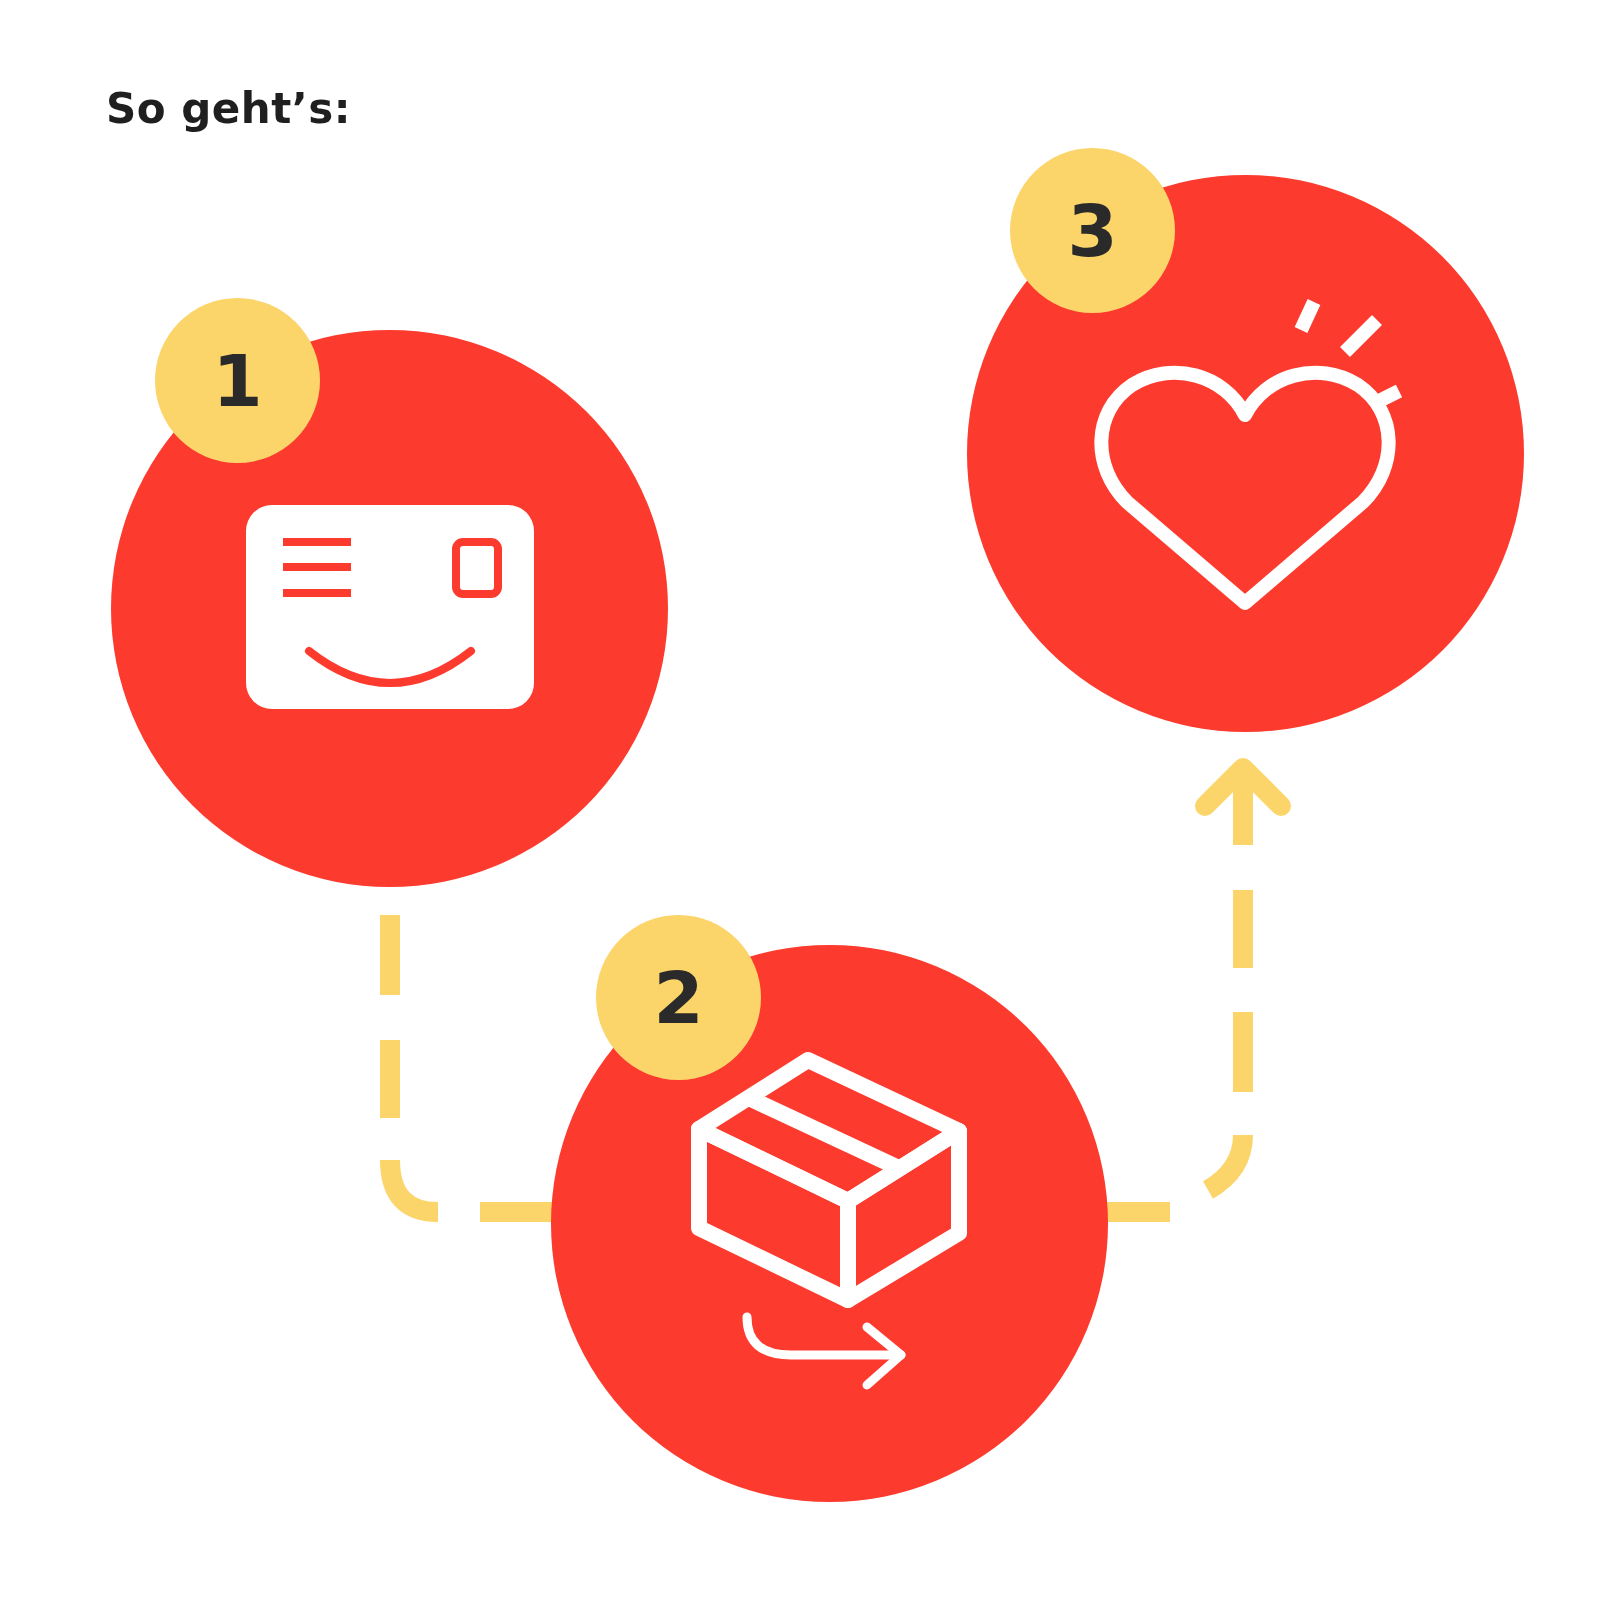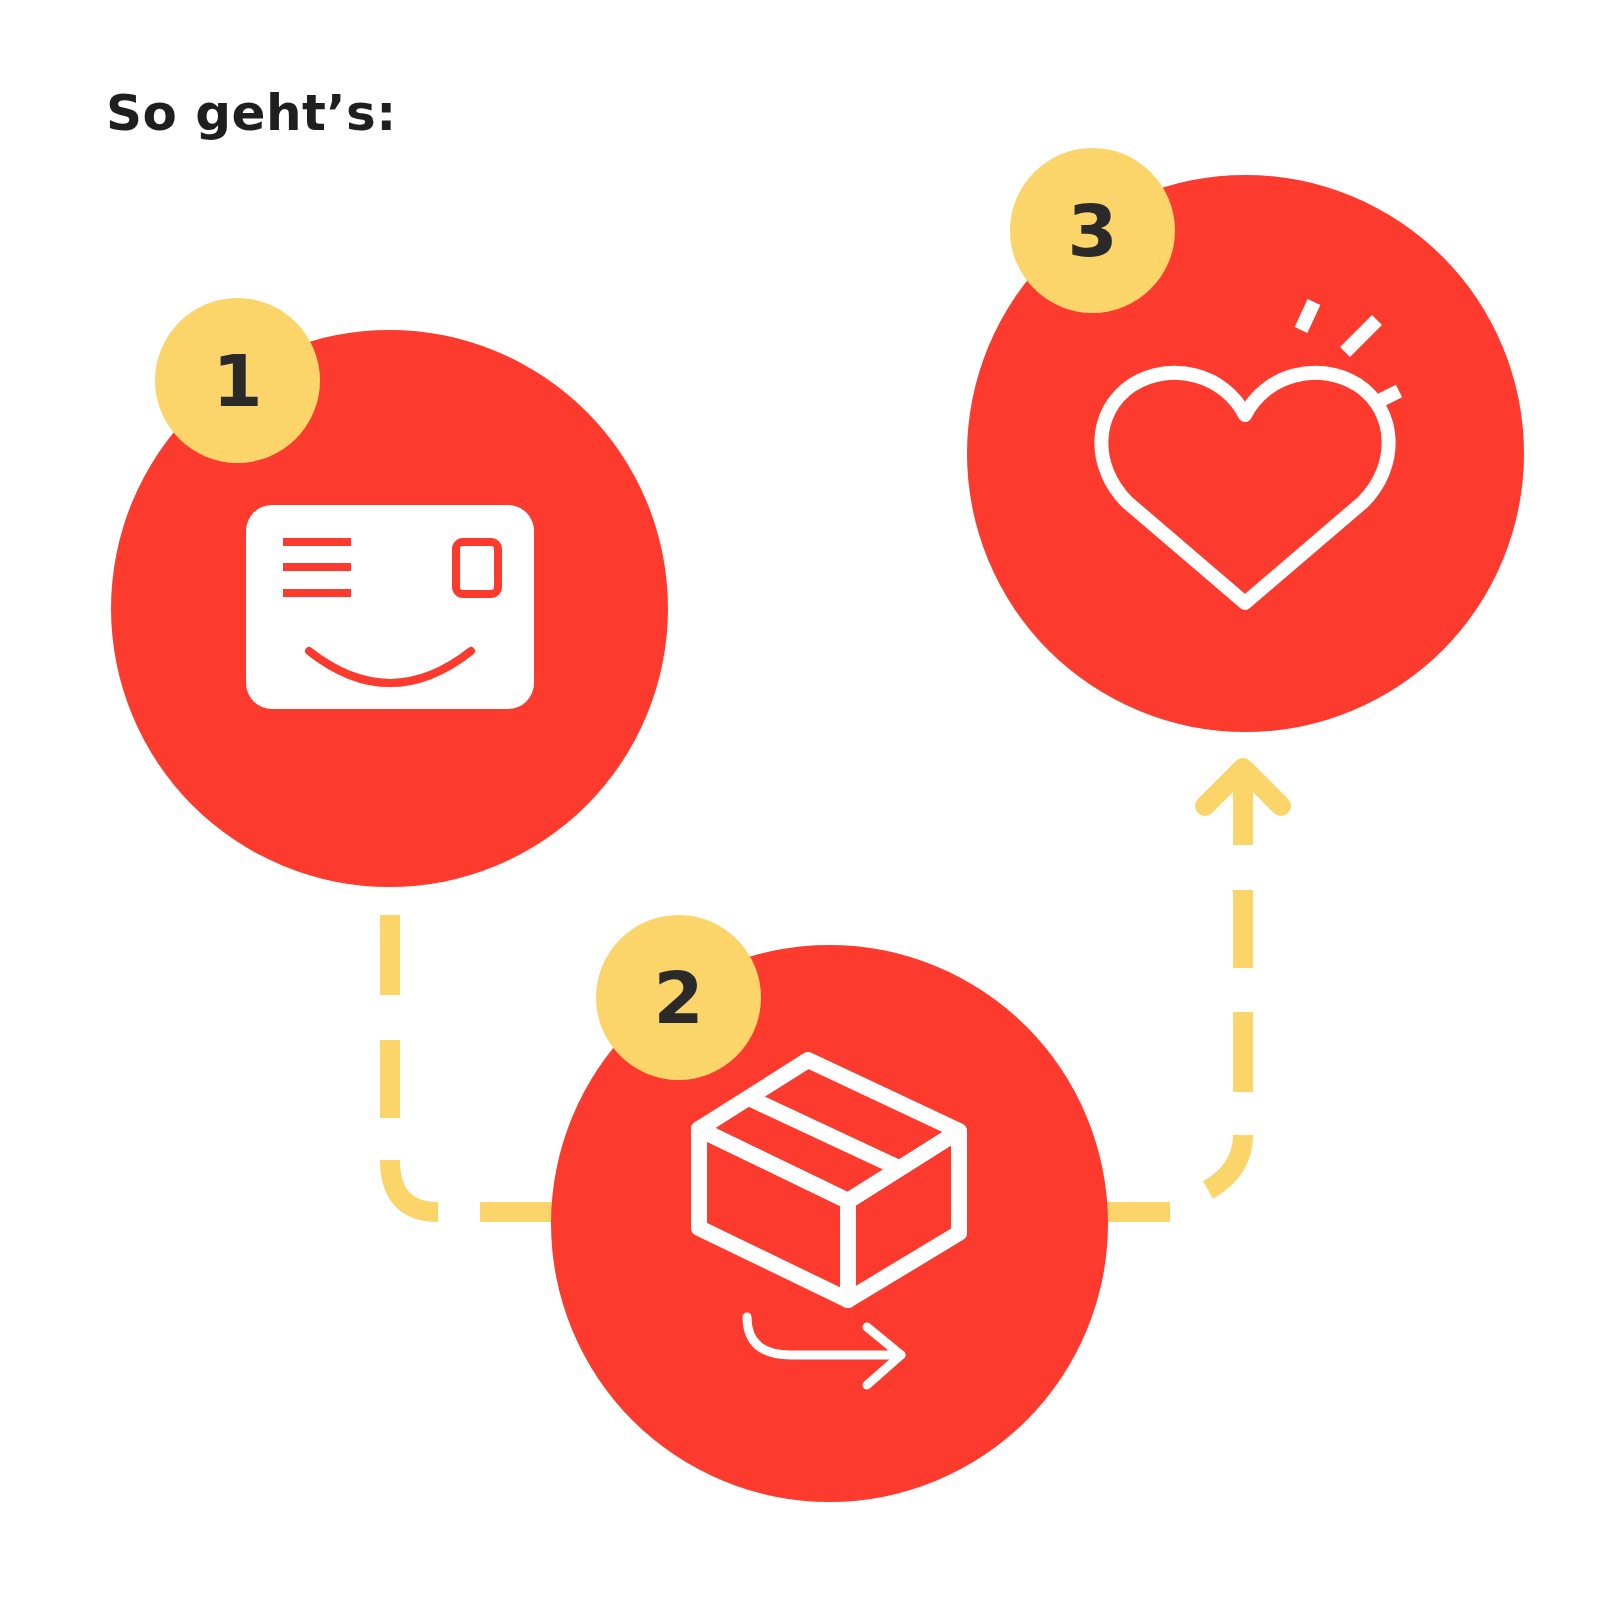--- a/index.html
+++ b/index.html
@@ -1,17 +1,17 @@
 <!DOCTYPE html>
 <html><head>
 <meta charset="utf-8">
 <style>
   html, body { margin:0; padding:0; background:#ffffff; }
   body { width:1600px; height:1600px; position:relative; overflow:hidden; font-family:"Liberation Sans", "DejaVu Sans", sans-serif; }
-  .title { position:absolute; left:106px; top:84px; font-size:50px; font-weight:bold; color:#1f1f1f; letter-spacing:0.5px; font-family:"DejaVu Sans", sans-serif; }
+  .title { position:absolute; left:106px; top:84px; font-size:42px; font-weight:bold; color:#1f1f1f; letter-spacing:0.5px; font-family:"DejaVu Sans", sans-serif; }
   .circle { position:absolute; border-radius:50%; background:#fd3a2e; }
   .badge { position:absolute; border-radius:50%; background:#fbd56a; display:flex; align-items:center; justify-content:center; font-size:72px; font-weight:bold; color:#2a2a2a; font-family:"DejaVu Sans", sans-serif; }
   svg.overlay { position:absolute; left:0; top:0; }
 </style>
 </head>
 <body>
 
 <div class="title">So geht’s:</div>
 
 <svg class="overlay" width="1600" height="1600">

